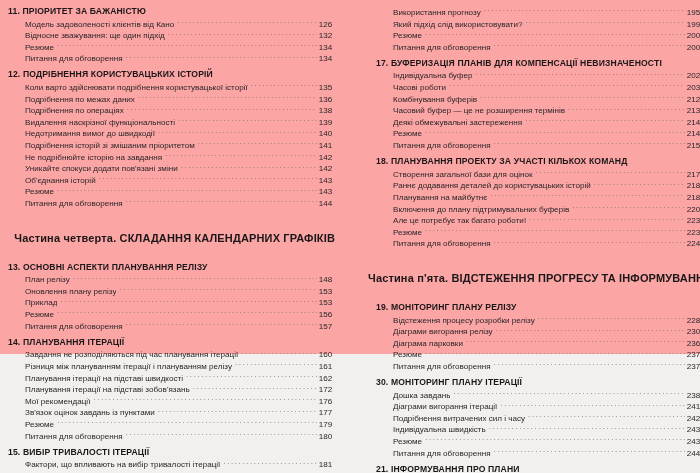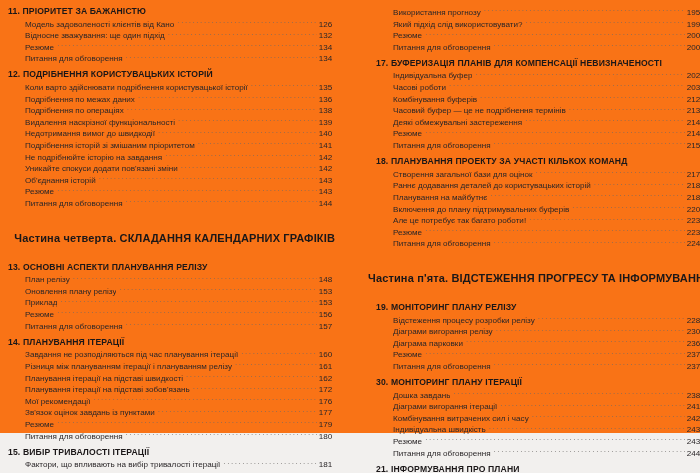--- a/index.html
+++ b/index.html
@@ -10,22 +10,22 @@
     width: 700px;
     height: 473px;
     background: #f2f0ee;
     font-family: "Liberation Sans", sans-serif;
     color: #231f20;
     overflow: hidden;
   }
   #page {
     position: relative;
     width: 700px;
-    height: 433px;
-    background: #f97316;
+    height: 354px;
+    background: #fca5a5;
   }
   .column {
     position: absolute;
     top: 0;
     width: 341px;
     height: 473px;
     padding-top: 6px;
     box-sizing: border-box;
   }
   #col-left  { left: 0px; }
@@ -317,21 +317,21 @@
         <span class="etitle">Часові роботи</span>
         <span class="leader"></span>
         <span class="epage">203</span>
       </div>
       <div class="entry">
         <span class="etitle">Комбінування буферів</span>
         <span class="leader"></span>
         <span class="epage">212</span>
       </div>
       <div class="entry">
-        <span class="etitle">Часовий буфер — це не подрібнення термінів</span>
+        <span class="etitle">Часовий буфер — це не розширення термінів</span>
         <span class="leader"></span>
         <span class="epage">213</span>
       </div>
       <div class="entry">
         <span class="etitle">Деякі обмежувальні застереження</span>
         <span class="leader"></span>
         <span class="epage">214</span>
       </div>
       <div class="entry">
         <span class="etitle">Резюме</span>
@@ -416,21 +416,21 @@
         <span class="etitle">Дошка завдань</span>
         <span class="leader"></span>
         <span class="epage">238</span>
       </div>
       <div class="entry">
         <span class="etitle">Діаграми вигорання ітерації</span>
         <span class="leader"></span>
         <span class="epage">241</span>
       </div>
       <div class="entry">
-        <span class="etitle">Комбінування витрачених сил і часу</span>
+        <span class="etitle">Подрібнення витрачених сил і часу</span>
         <span class="leader"></span>
         <span class="epage">242</span>
       </div>
       <div class="entry">
         <span class="etitle">Індивідуальна швидкість</span>
         <span class="leader"></span>
         <span class="epage">243</span>
       </div>
       <div class="entry">
         <span class="etitle">Резюме</span>

